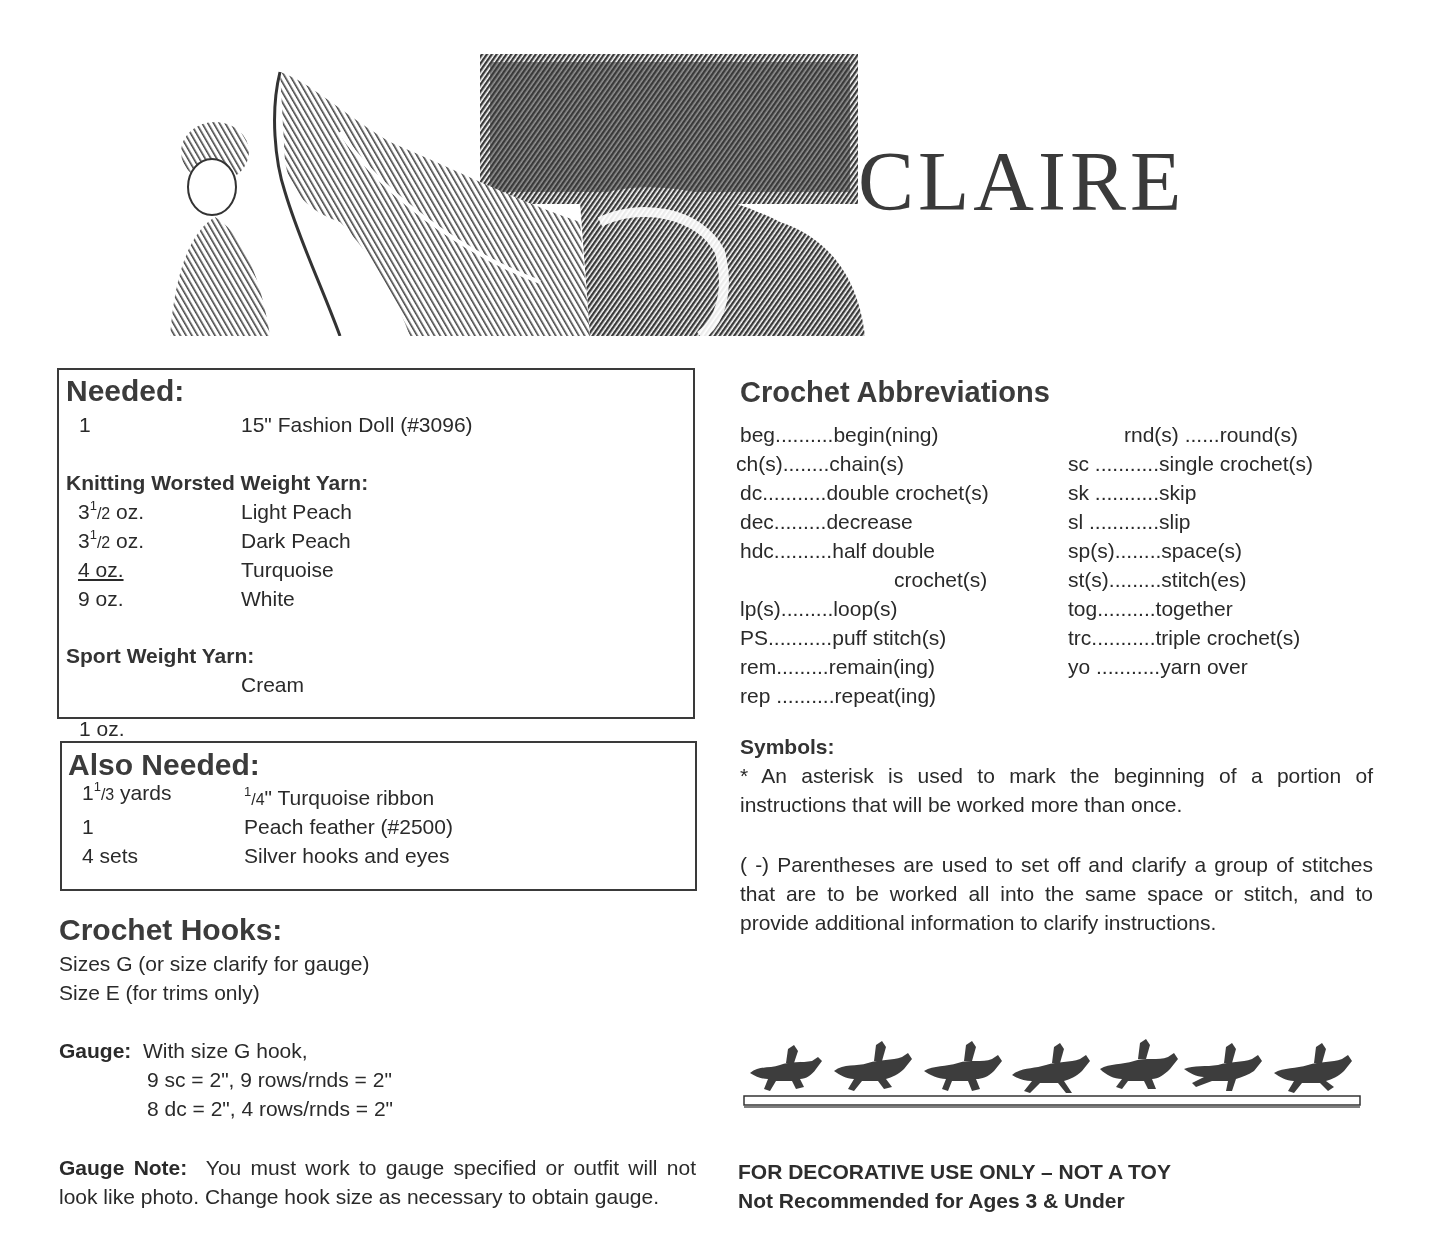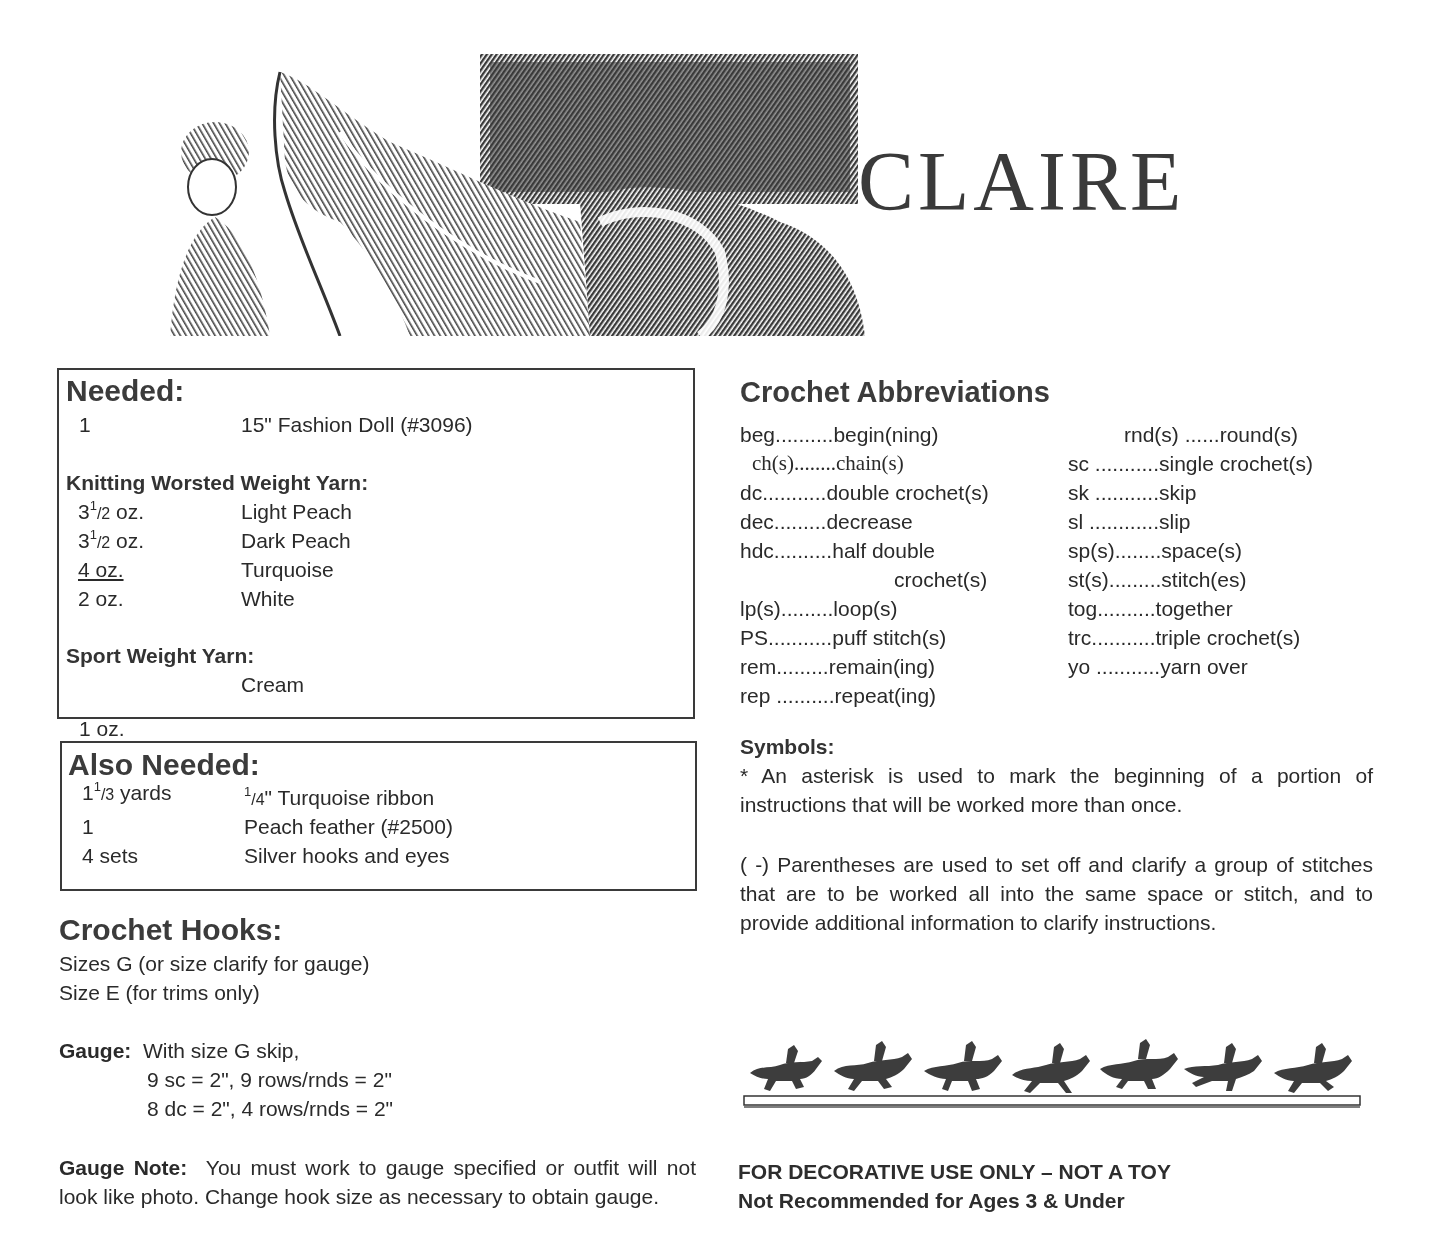--- a/index.html
+++ b/index.html
@@ -71,21 +71,21 @@
 
   <div class="row" style="left:19px; top:131px;"><span>3</span><sup class="f">1</sup><span class="fsm">/2</span><span> oz.</span></div>
   <div class="row" style="left:182px; top:131px;">Light Peach</div>
 
   <div class="row" style="left:19px; top:160px;"><span>3</span><sup class="f">1</sup><span class="fsm">/2</span><span> oz.</span></div>
   <div class="row" style="left:182px; top:160px;">Dark Peach</div>
 
   <div class="row" style="left:19px; top:189px;text-decoration:underline;">4 oz.</div>
   <div class="row" style="left:182px; top:189px;">Turquoise</div>
 
-  <div class="row" style="left:19px; top:218px;">2 oz.</div>
+  <div class="row" style="left:19px; top:218px;">9 oz.</div>
   <div class="row" style="left:182px; top:218px;">White</div>
 
   <div class="abs h-sub" style="left:7px; top:275px;">Sport Weight Yarn:</div>
   <div class="row" style="left:20px; top:304px;margin-top:44px;">1 oz.</div>
   <div class="row" style="left:182px; top:304px;">Cream</div>
 </div>
 
 <div id="also-box" class="abs box">
   <div class="abs h-big" style="left:6px; top:7px;">Also Needed:</div>
   <div class="row" style="left:20px; top:39px;"><span>1</span><sup class="f">1</sup><span class="fsm">/3</span><span> yards</span></div>
@@ -94,34 +94,34 @@
   <div class="row" style="left:182px; top:73px;">Peach feather (#2500)</div>
   <div class="row" style="left:20px; top:102px;">4 sets</div>
   <div class="row" style="left:182px; top:102px;">Silver hooks and eyes</div>
 </div>
 
 <div class="abs h-big" style="left:59px; top:915px;">Crochet Hooks:</div>
 <div class="row" style="left:59px; top:953px;">Sizes G (or size clarify for gauge)</div>
 <div class="row" style="left:59px; top:982px;">Size E (for trims only)</div>
 
 <div class="row" style="left:59px; top:1040px;">
-  <b>Gauge:</b>&nbsp;&nbsp;<span>With size G skip,</span>
+  <b>Gauge:</b>&nbsp;&nbsp;<span>With size G hook,</span>
 </div>
 <div class="row" style="left:147px; top:1069px;">9 sc = 2", 9 rows/rnds = 2"</div>
 <div class="row" style="left:147px; top:1098px;">8 dc = 2", 4 rows/rnds = 2"</div>
 
 <div class="para" style="left:59px; top:1153px; width:637px;">
   <b>Gauge Note:</b>&nbsp;&nbsp;<span>You must work to gauge specified or outfit will not look like photo.  Change hook size as necessary to obtain gauge.</span>
 </div>
 
 <div class="abs h-big" style="left:740px; top:378px; font-size:29px;">Crochet Abbreviations</div>
 
 <div>
   <div class="abbr-row" style="left:740px; top:424px;"><span>beg</span><span>..........</span><span>begin(ning)</span></div>
-  <div class="abbr-row" style="left:752px; top:453px;font-family:Liberation Serif, serif;"><span>ch(s)</span><span>........</span><span>chain(s)</span></div>
+  <div class="abbr-row" style="left:736px; top:453px;"><span>ch(s)</span><span>........</span><span>chain(s)</span></div>
   <div class="abbr-row" style="left:740px; top:482px;"><span>dc</span><span>...........</span><span>double crochet(s)</span></div>
   <div class="abbr-row" style="left:740px; top:511px;"><span>dec</span><span>.........</span><span>decrease</span></div>
   <div class="abbr-row" style="left:740px; top:540px;"><span>hdc</span><span>..........</span><span>half double</span></div>
   <div class="abbr-row" style="left:894px; top:569px;">crochet(s)</div>
   <div class="abbr-row" style="left:740px; top:598px;"><span>lp(s)</span><span>.........</span><span>loop(s)</span></div>
   <div class="abbr-row" style="left:740px; top:627px;"><span>PS</span><span>...........</span><span>puff stitch(s)</span></div>
   <div class="abbr-row" style="left:740px; top:656px;"><span>rem</span><span>.........</span><span>remain(ing)</span></div>
   <div class="abbr-row" style="left:740px; top:685px;"><span>rep</span><span> ..........</span><span>repeat(ing)</span></div>
 </div>
 

